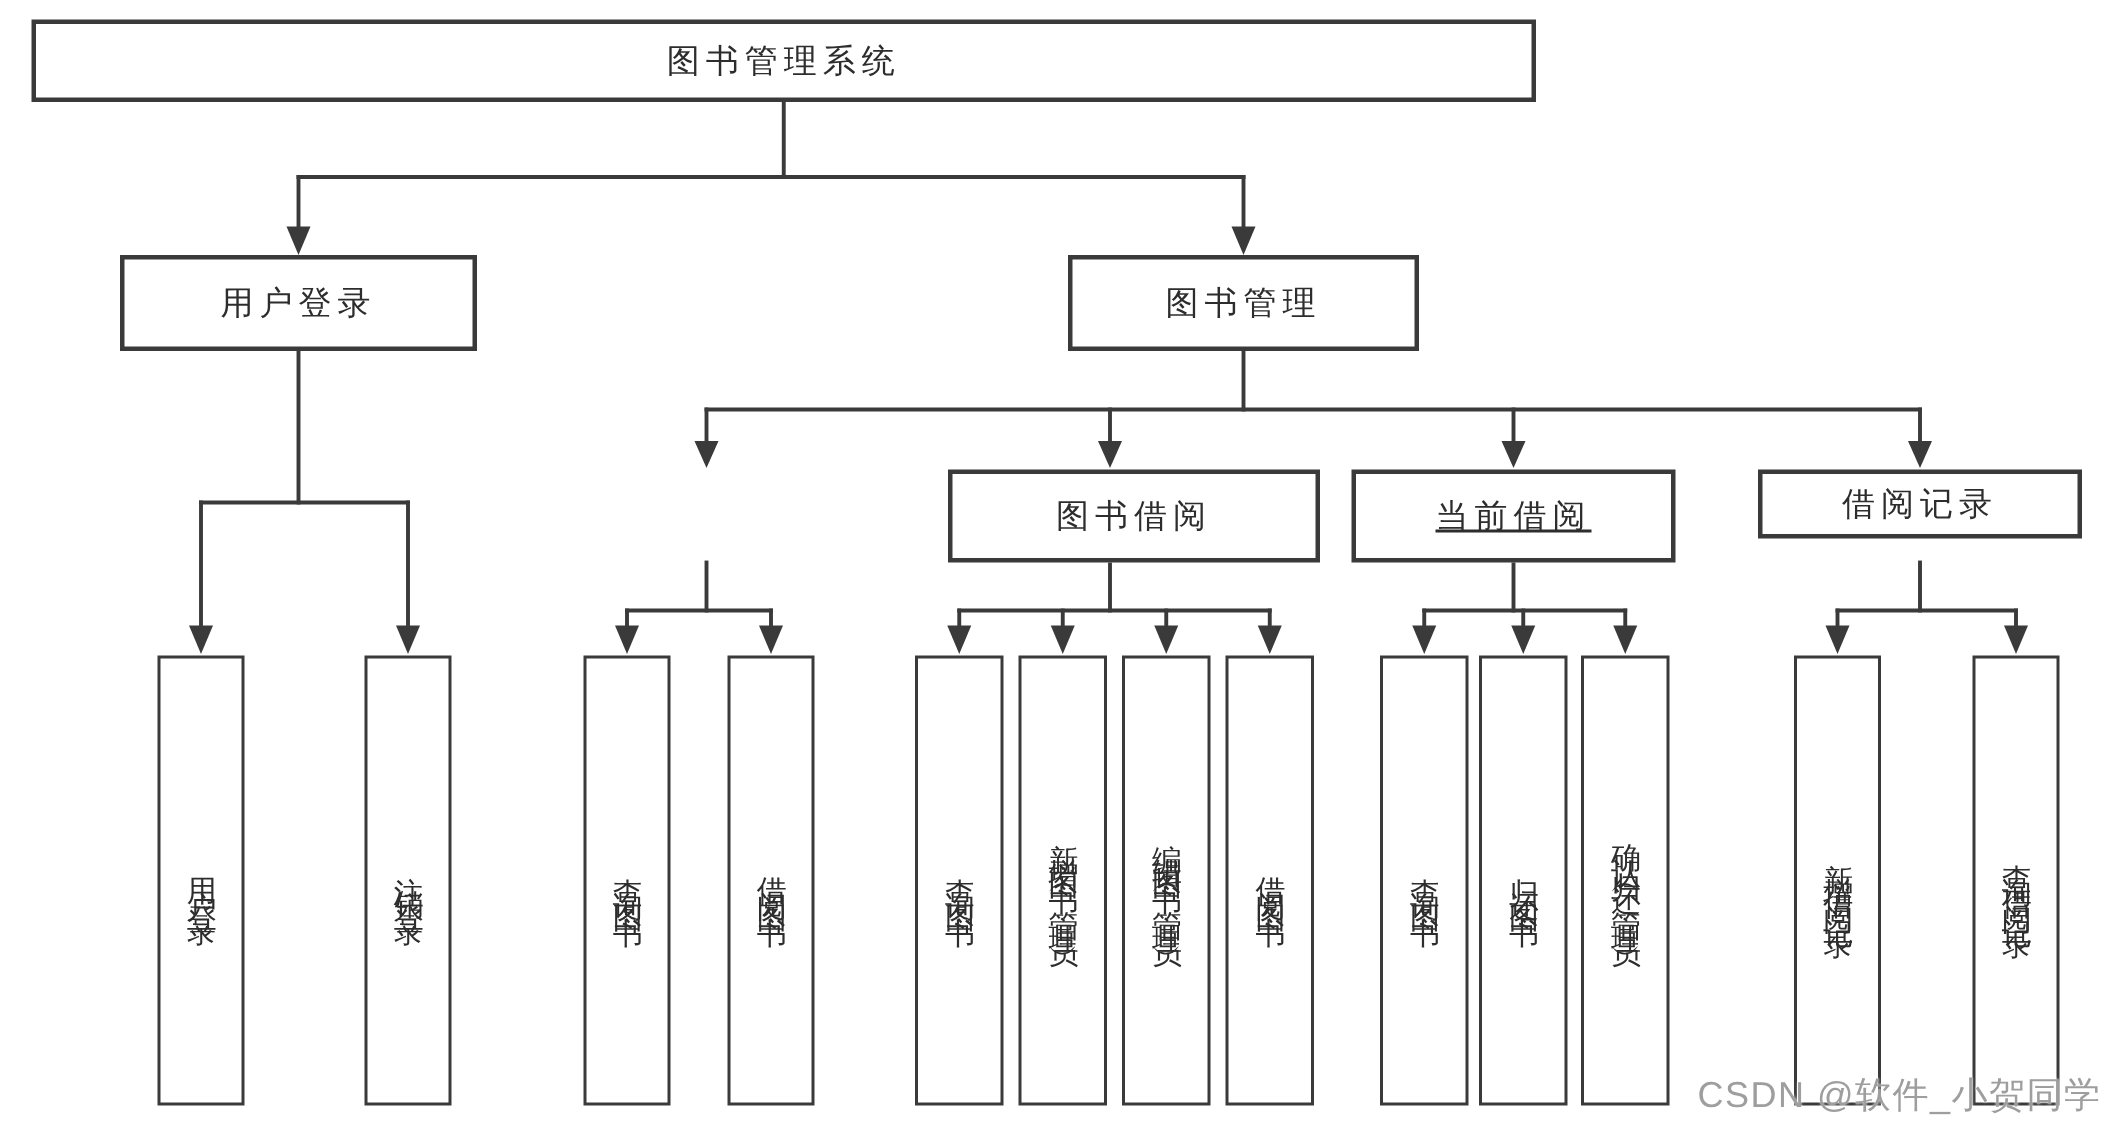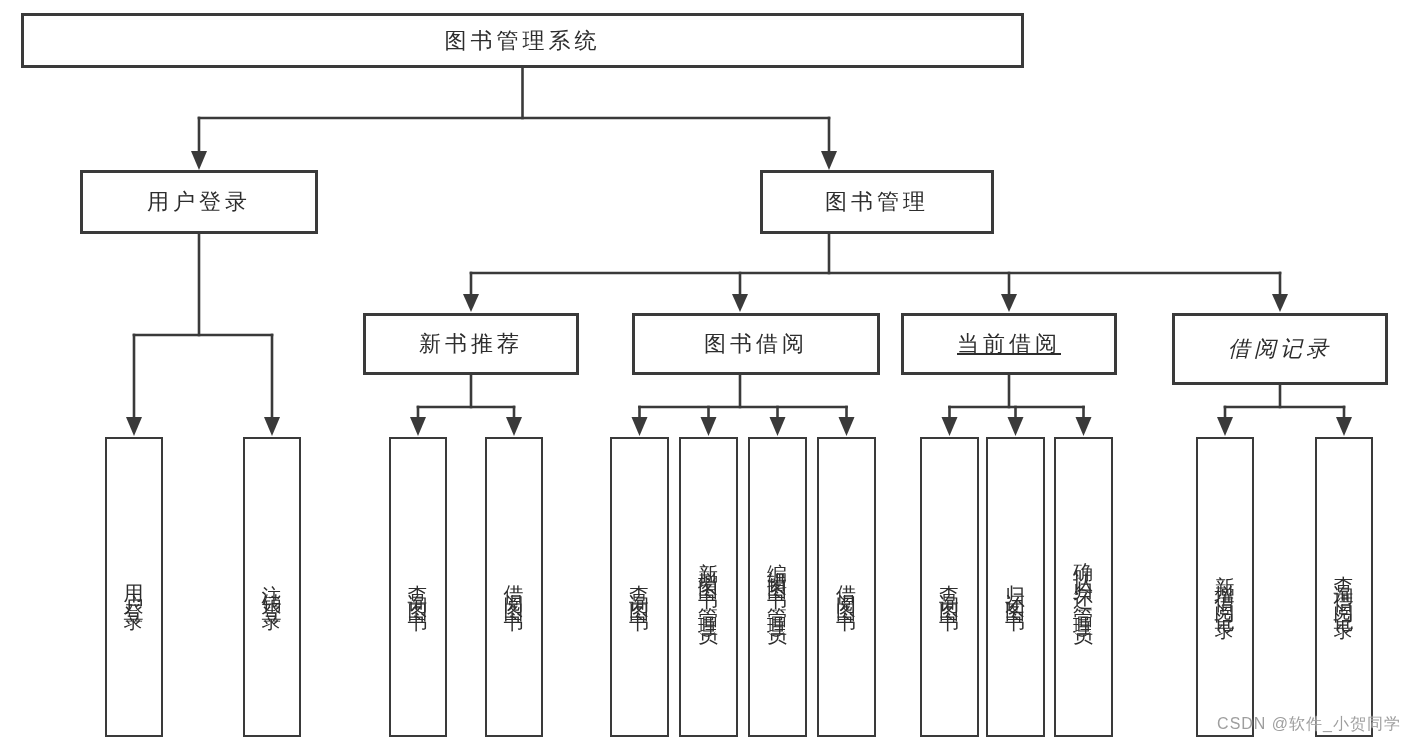--- a/index.html
+++ b/index.html
@@ -30,21 +30,21 @@
   }
   .node.leaf{border-width:2.5px;}
   .vtext{
     writing-mode:vertical-lr;
     text-orientation:mixed;
     font-size:20px;letter-spacing:9px;line-height:1;
     white-space:nowrap;
   }
   .watermark{
     position:absolute;right:4px;top:714px;
-    font-size:16px;letter-spacing:1px;
+    font-size:24px;letter-spacing:1px;
     color:var(--watermark,#9e9e9e);
     text-shadow:0 0 2px #ffffff;
     z-index:5;
   }
 </style>
 </head>
 <body>
 
 <div class="canvas">
 
@@ -120,26 +120,25 @@
       <line x1="1225" y1="407" x2="1225" y2="420"></line>
       <polygon points="1217,417 1233,417 1225,436"></polygon>
       <line x1="1344" y1="407" x2="1344" y2="420"></line>
       <polygon points="1336,417 1352,417 1344,436"></polygon>
     </g>
   </svg>
 
   <div class="node" style="left:21px;top:13px;width:1003px;height:55px;">图书管理系统</div>
 
   <div class="node" style="left:80px;top:170px;width:238px;height:64px;">用户登录</div>
-  <div class="node" style="left:712px;top:170px;width:234px;height:64px;margin-left:48px;">图书管理</div>
+  <div class="node" style="left:712px;top:170px;width:234px;height:64px;">图书管理</div>
 
-  <div class="node" style="left:363px;top:313px;width:216px;height:62px;">新书推荐</div>
   <div class="node" style="left:632px;top:313px;width:248px;height:62px;">图书借阅</div>
   <div class="node" style="left:901px;top:313px;width:216px;height:62px;text-decoration:underline;">当前借阅</div>
-  <div class="node" style="left:1172px;top:313px;width:216px;height:72px;font-style:italic;">借阅记录</div>
+  <div class="node" style="left:1172px;top:313px;width:216px;height:46px;">借阅记录</div>
 
   <div class="node leaf" style="left:105px;top:437px;width:58px;height:300px;">
     <span class="vtext">用户登录</span>
   </div>
   <div class="node leaf" style="left:243px;top:437px;width:58px;height:300px;">
     <span class="vtext">注销登录</span>
   </div>
 
   <div class="node leaf" style="left:389px;top:437px;width:58px;height:300px;">
     <span class="vtext">查询图书</span>

